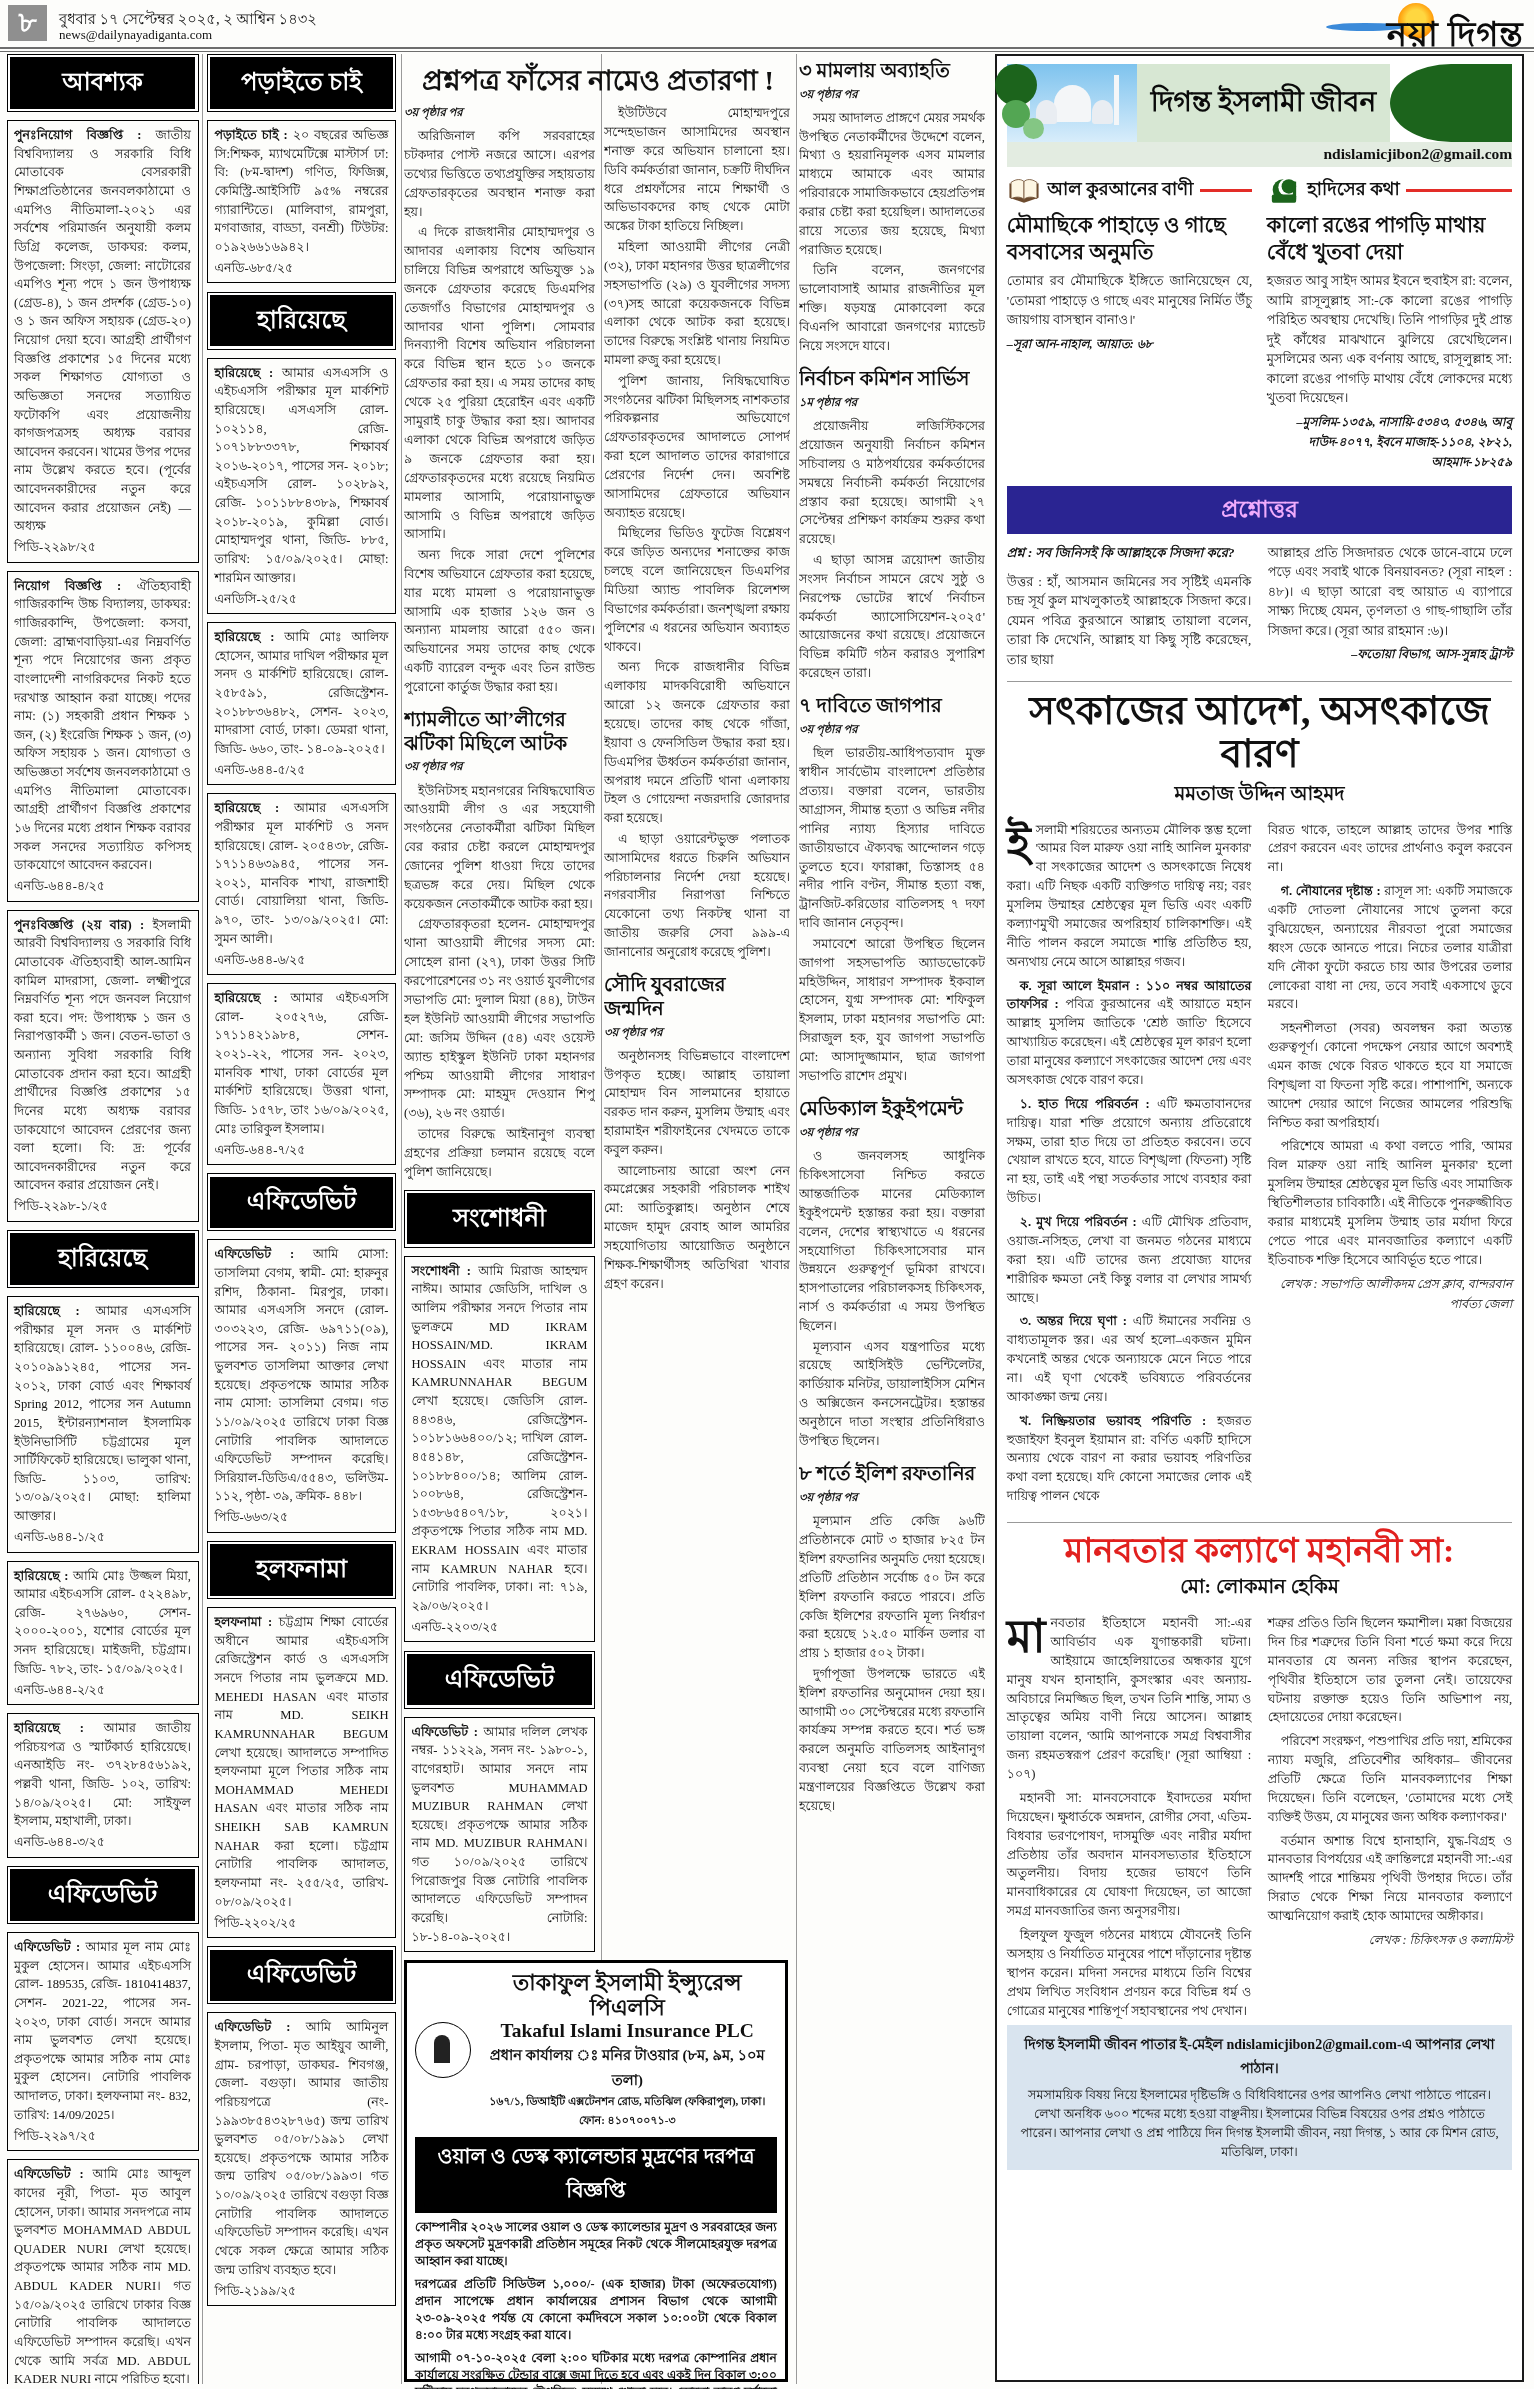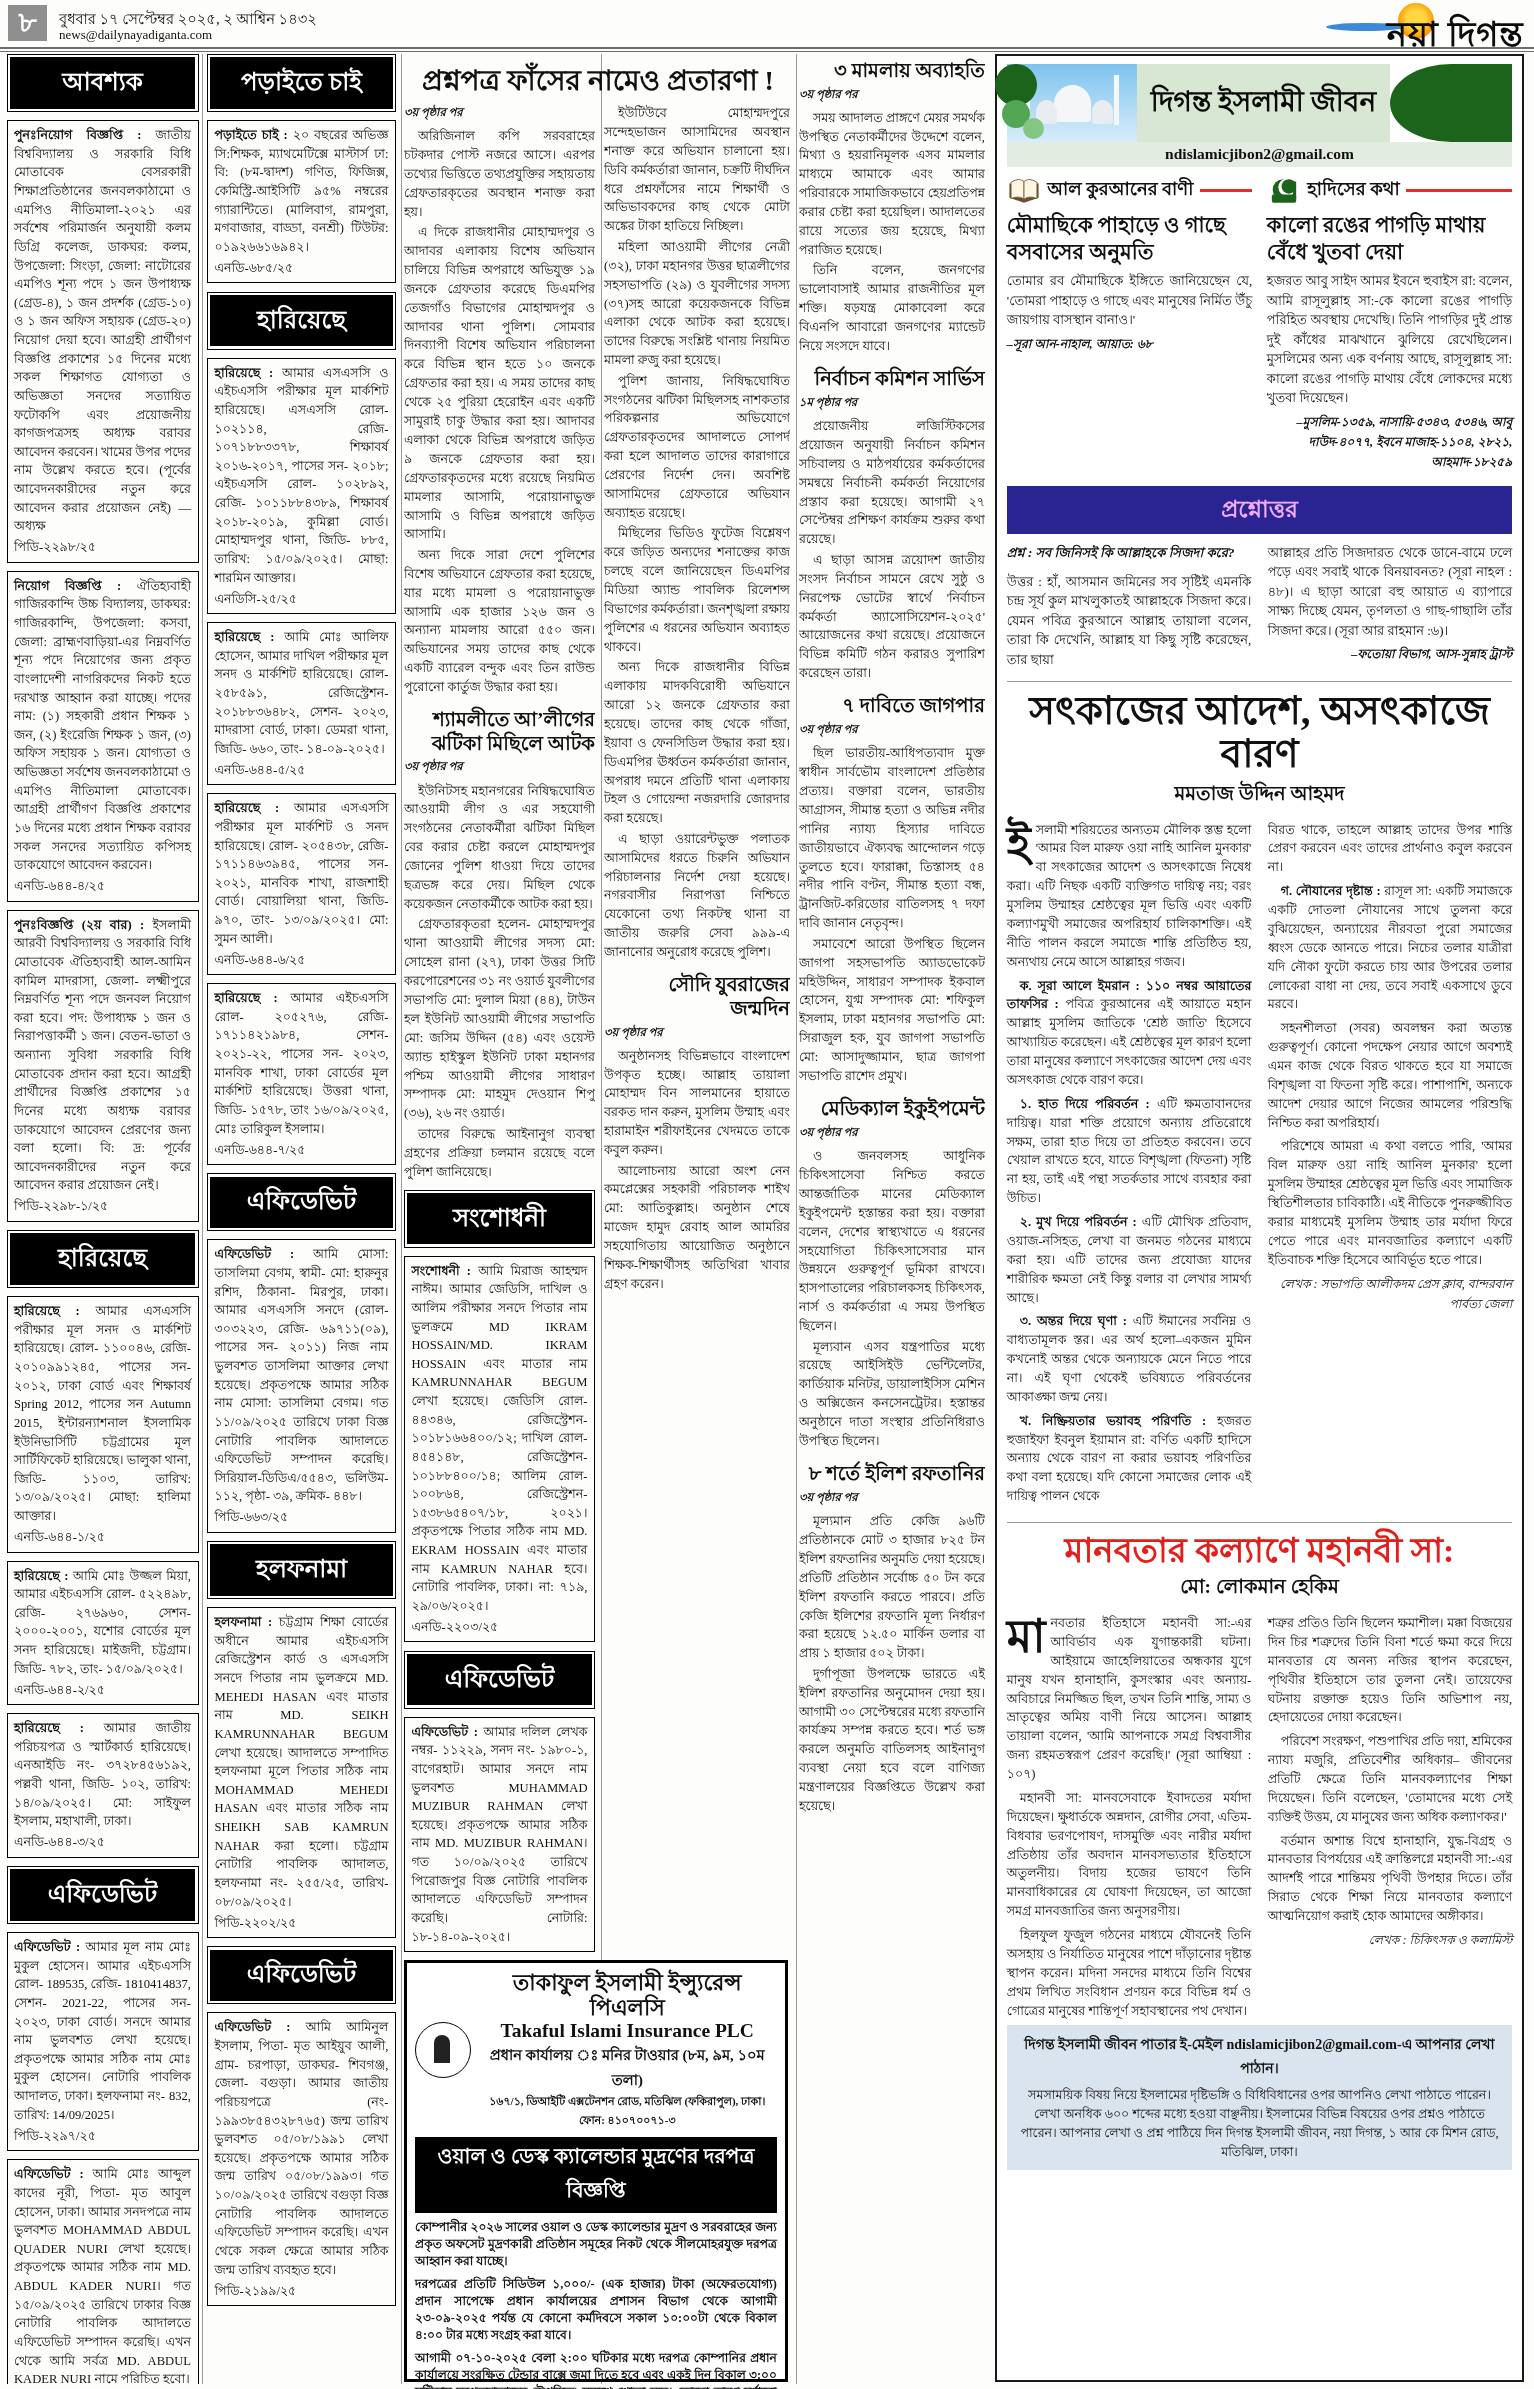--- a/index.html
+++ b/index.html
@@ -17,21 +17,21 @@
   .logo .wave{position:absolute;left:6.5px;top:21px;width:78px;height:8.1px;background:#1976d2;border-radius:50%;opacity:.85;}
   .logo .txt{position:absolute;left:0;top:6.5px;width:204px;text-align:right;font-size:34px;font-weight:bold;color:#0c0c0c;letter-spacing:0.8px;}
   .hdr-rule{position:absolute;left:0;top:47px;width:1535px;border-top:2.4px solid #6d6d6d;border-bottom:0.8px solid #6d6d6d;height:1.6px;}
   
   .col{position:absolute;overflow:hidden;}
   .vr{position:absolute;top:54px;height:2330px;width:0.8px;background:#9a9a9a;}
   .secwrap{border:0.8px solid #000;padding:2.4px;margin:0 0 8.1px;background:#fff;}
   .secbox{background:#000;color:#fff;text-align:center;font-weight:bold;font-size:24.4px;padding:5.7px 0;}
   .adbox{border:0.8px solid #000;padding:4.9px 6.5px;margin-bottom:8.1px;font-size:12.6px;line-height:1.48;text-align:justify;}
   .adbox .ref{display:block;margin-top:2.4px;}
-  .newshead{font-weight:bold;text-align:right;font-size:19.5px;line-height:1.2;margin:11.4px 0 3.3px;}
+  .newshead{font-weight:bold;text-align:left;font-size:19.5px;line-height:1.2;margin:11.4px 0 3.3px;}
   .bighead{position:absolute;left:404px;top:59px;width:388px;text-align:center;
            font-size:28px;font-weight:bold;}
   .cont{font-weight:bold;font-style:italic;font-size:11.4px;margin:0 0 4.1px;}
   .np{text-indent:14px;text-align:justify;font-size:12.6px;line-height:1.5;margin:0 0 1.6px;}
   
   .tkad{position:absolute;left:404px;top:1960px;width:384px;height:422px;border:3.3px solid #000;
         padding:6.5px 8.1px;box-sizing:border-box;background:#fff;}
   .tkhead{display:flex;gap:6.5px;align-items:center;}
   .tklogo{width:54px;height:54px;border:1.6px solid #000;border-radius:50%;position:relative;flex:0 0 54px;}
   .tklogo .bldg{position:absolute;left:18px;top:11.4px;width:16.3px;height:28px;background:#222;border-radius:8.1px 8.1px 0 0;}
@@ -51,21 +51,21 @@
   .dome{position:absolute;left:47px;top:21px;width:37px;height:37px;background:#f4f6f8;border-radius:50% 50% 3.3px 3.3px;}
   .dome2{position:absolute;left:29px;top:36px;width:21px;height:24.4px;background:#e9edf2;border-radius:50% 50% 2.4px 2.4px;}
   .dome3{position:absolute;left:85px;top:36px;width:21px;height:24.4px;background:#e9edf2;border-radius:50% 50% 2.4px 2.4px;}
   .minar{position:absolute;top:11.4px;width:5.7px;height:50px;background:#f4f6f8;}
   .gc1{position:absolute;left:-11.4px;top:0px;width:42px;height:42px;border-radius:50%;background:#1c641c;}
   .gc2{position:absolute;left:-4.9px;top:36px;width:28px;height:28px;border-radius:50%;background:#53a653;}
   .gc3{position:absolute;left:16.3px;top:54px;width:21px;height:21px;border-radius:50%;background:#84c684;}
   .iband{flex:1;background:#d7e7d3;display:flex;align-items:center;justify-content:center;}
   .ititle{font-size:28px;font-weight:bold;color:#0a0a0a;}
   .iblob{width:122px;background:#1c641c;border-radius:100% 0 0 100% / 100% 0 0 100%;}
-  .iemail{background:#e3ece1;text-align:center;font-weight:bold;font-size:15.5px;
+  .iemail{background:#e3ece1;text-align:right;font-weight:bold;font-size:15.5px;
           font-family:"Liberation Serif",serif;padding:3.3px 0;margin-bottom:8.1px;}
   .isecs{display:flex;gap:14.7px;}
   .isec{flex:1;}
   .iseclabel{display:flex;align-items:center;gap:6.5px;margin-bottom:6.5px;}
   .iseclabel .lbl{font-size:18px;font-weight:bold;white-space:nowrap;}
   .redrule{flex:1;height:3.3px;background:#e32d28;}
   .isec h3{font-size:21px;font-weight:bold;margin:1.6px 0 6.5px;line-height:1.25;}
   .ibody{font-size:13px;text-align:justify;line-height:1.5;margin:0;}
   .isrc{font-size:12.2px;font-weight:bold;font-style:italic;margin-top:4.9px;}
   .isrc.right{text-align:right;}

